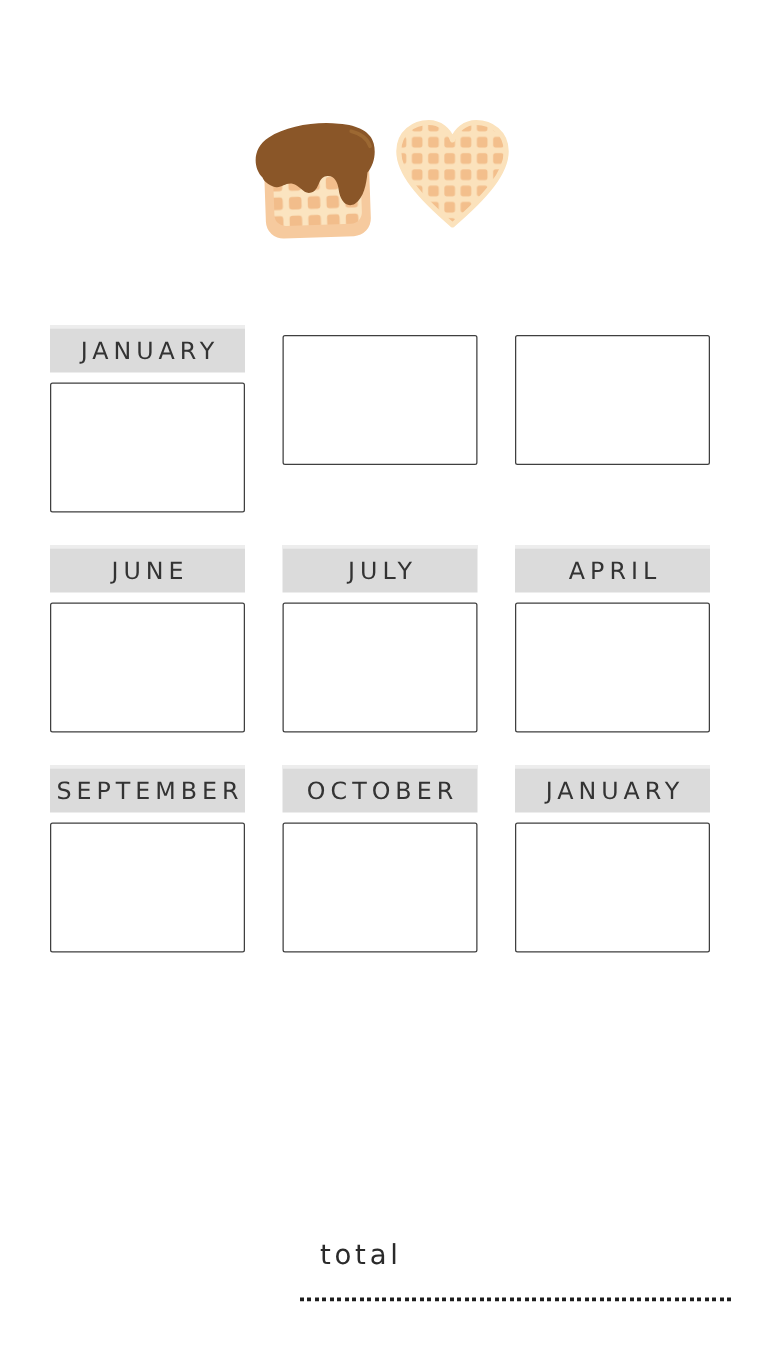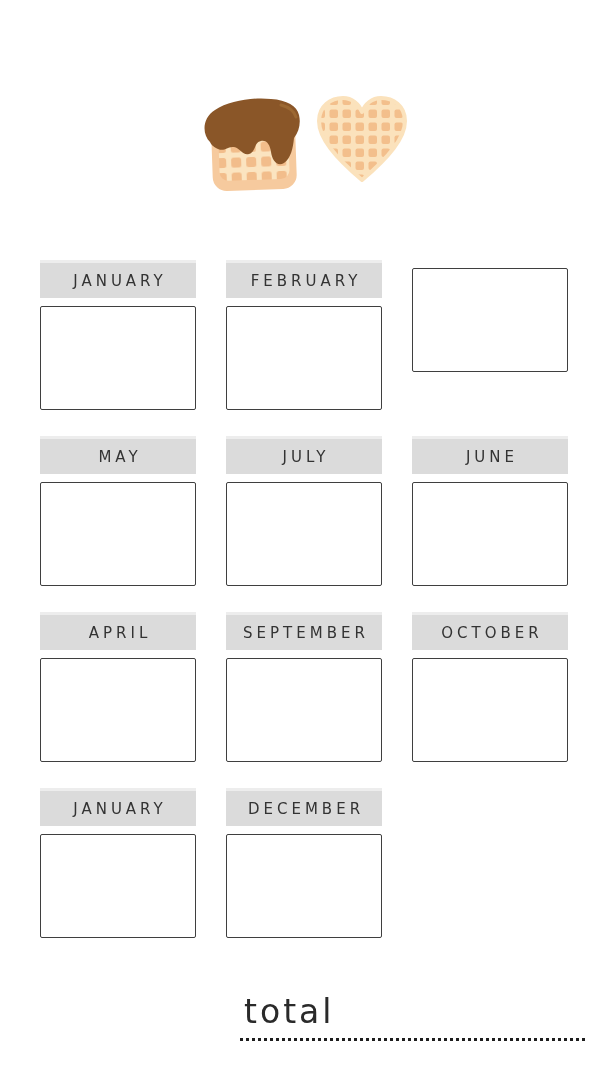--- a/index.html
+++ b/index.html
@@ -32,39 +32,39 @@
     row-gap: 26px;
   }
   .month-cell { width: 156px; height: 150px; }
   .month-header {
     height: 38px;
     background: #dbdbdb;
     border-top: 3px solid #ededed;
     display: flex;
     align-items: center;
     justify-content: center;
-    font-size: 15px;
+    font-size: 19px;
     letter-spacing: 4px;
     text-indent: 4px;
     color: #333333;
     font-weight: 500;
   }
   .month-box {
     margin-top: 8px;
     height: 104px;
     background: #ffffff;
     border: 1.5px solid #3f3f3f;
     border-radius: 2px;
   }
 
   
   .total-label {
     position: absolute;
-    left: 244px; top: 992px;
-    font-size: 33px;
+    left: 256px; top: 992px;
+    font-size: 22px;
     letter-spacing: 3px;
     color: #2a2a2a;
   }
   .total-line {
     position: absolute;
     left: 240px; top: 1038px;
     width: 346px; height: 3px;
     background: repeating-linear-gradient(90deg, #1e1e1e 0 3px, transparent 3px 6px);
   }
 </style>
@@ -108,41 +108,36 @@
 </div>
 
 <div class="months-grid">
 
   <div class="month-cell">
     <div class="month-header">JANUARY</div>
     <div class="month-box"></div>
   </div>
 
   <div class="month-cell">
-    <div class="month-header">FEBRUARY</div>
     <div class="month-box"></div>
   </div>
 
 
   <div class="month-cell">
     <div class="month-box"></div>
   </div>
 
+
   <div class="month-cell">
-    <div class="month-header">MAY</div>
+    <div class="month-header">JUNE</div>
     <div class="month-box"></div>
   </div>
 
   <div class="month-cell">
     <div class="month-header">JULY</div>
-    <div class="month-box"></div>
-  </div>
-
-  <div class="month-cell">
-    <div class="month-header">JUNE</div>
     <div class="month-box"></div>
   </div>
 
   <div class="month-cell">
     <div class="month-header">APRIL</div>
     <div class="month-box"></div>
   </div>
 
   <div class="month-cell">
     <div class="month-header">SEPTEMBER</div>
@@ -152,21 +147,17 @@
   <div class="month-cell">
     <div class="month-header">OCTOBER</div>
     <div class="month-box"></div>
   </div>
 
   <div class="month-cell">
     <div class="month-header">JANUARY</div>
     <div class="month-box"></div>
   </div>
 
-  <div class="month-cell">
-    <div class="month-header">DECEMBER</div>
-    <div class="month-box"></div>
-  </div>
 
 </div>
 
 <div class="total-label">total</div>
 <div class="total-line"></div>
 
 </body></html>

